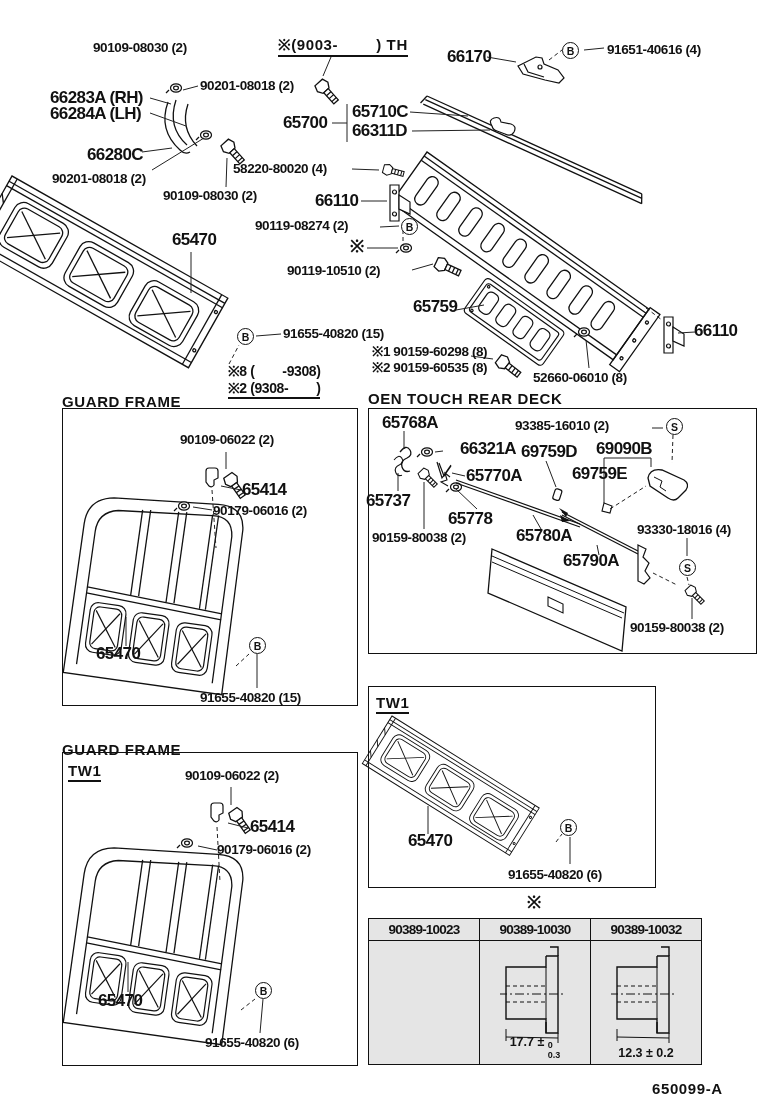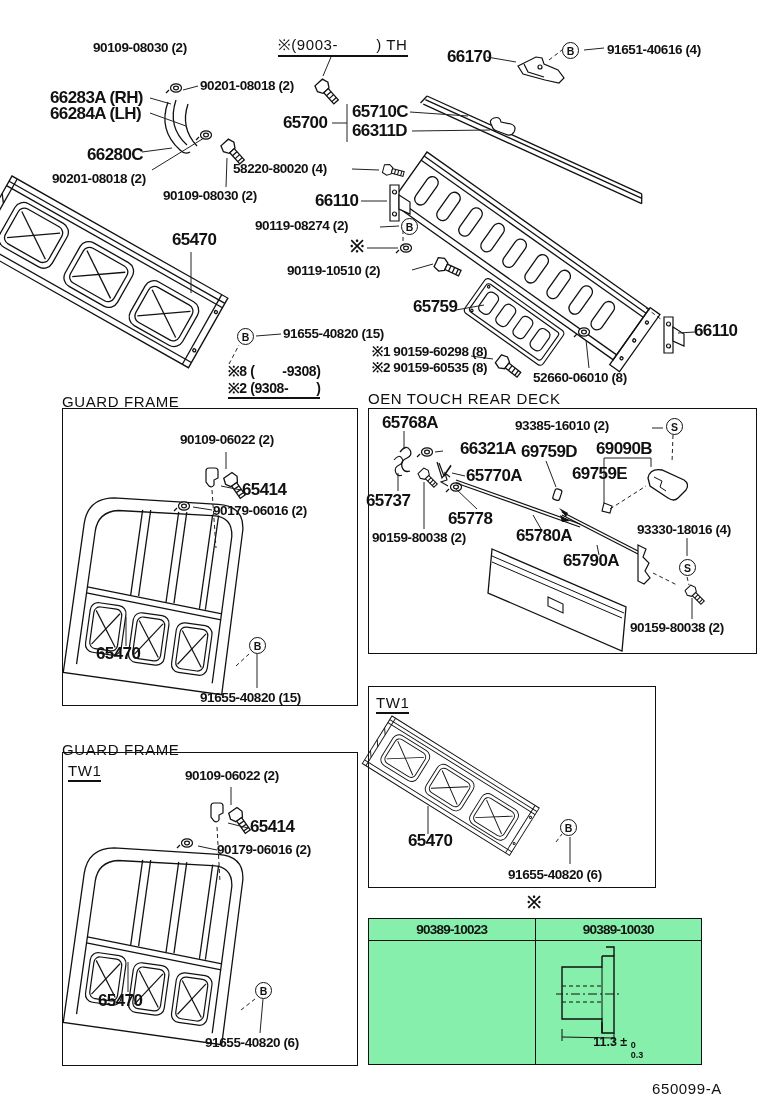--- a/index.html
+++ b/index.html
@@ -1,28 +1,28 @@
 <!DOCTYPE html>
 <html><head>
 <meta charset="utf-8">
 <style>
   html,body{margin:0;padding:0;background:#f2f2f2}
   .page{position:relative;width:760px;height:1112px;background:#fff;overflow:hidden;
         font-family:"Liberation Sans",sans-serif;color:#111}
   svg.art{position:absolute;left:0;top:0}
   .lbl{position:absolute;font-weight:700;font-size:13.5px;letter-spacing:-0.4px;white-space:pre;line-height:1.05}
   .lbl-lg{font-size:17px;letter-spacing:-0.6px}
-  .sec{position:absolute;font-weight:400;font-size:15px;letter-spacing:0.6px;white-space:pre}
+  .sec{position:absolute;font-weight:700;font-size:15px;letter-spacing:0.6px;white-space:pre}
   .ul{border-bottom:2px solid #111;padding-bottom:1px}
   .circ{position:absolute;width:17px;height:17px;border:1.6px solid #111;border-radius:50%;
         background:#fff;box-sizing:border-box;display:flex;align-items:center;justify-content:center;
         font-size:10.5px;font-weight:700}
   .box{position:absolute;border:1.7px solid #111;box-sizing:border-box}
   .tbl{position:absolute;left:368px;top:918px;width:334px;height:147px;border:1.8px solid #111;
-       box-sizing:border-box;display:flex;background:#86efac}
+       box-sizing:border-box;display:flex;background:#e5e5e5}
   .tcol{flex:1;display:flex;flex-direction:column;border-right:1.8px solid #111}
   .tcol:last-child{border-right:none}
   .thead{height:21px;border-bottom:1.8px solid #111;display:flex;align-items:center;justify-content:center;
          font-weight:700;font-size:13.5px;letter-spacing:-0.8px;white-space:nowrap}
   .tbody{flex:1;position:relative}
   .dim{position:absolute;bottom:4px;width:100%;text-align:center;font-weight:700;font-size:12.5px;white-space:nowrap}
   .tolstack{display:inline-flex;flex-direction:column;font-size:9px;line-height:1.05;vertical-align:-2px;text-align:left}
 </style>
 </head>
 <body>
@@ -374,21 +374,30 @@
   <div class="tbl">
     <div class="tcol">
       <div class="thead">90389-10023</div>
     </div>
     <div class="tcol">
       <div class="thead">90389-10030</div>
       <div class="tbody">
         <svg width="110" height="104" style="position:absolute;left:20px;top:4px">
             <use href="#bushing"></use>
           </svg>
-        <div class="dim"><span>11.3 ±</span> <span class="tolstack">
+        <div class="dim"><span>17.7 ±</span> <span class="tolstack">
               <span>0</span>
               <span>0.3</span>
             </span></div>
       </div>
     </div>
+    <div class="tcol">
+      <div class="thead">90389-10032</div>
+      <div class="tbody">
+        <svg width="110" height="104" style="position:absolute;left:20px;top:4px">
+            <use href="#bushing"></use>
+          </svg>
+        <div class="dim">12.3 ± 0.2</div>
+      </div>
+    </div>
   </div>
 
 </div>
 
 </body></html>

